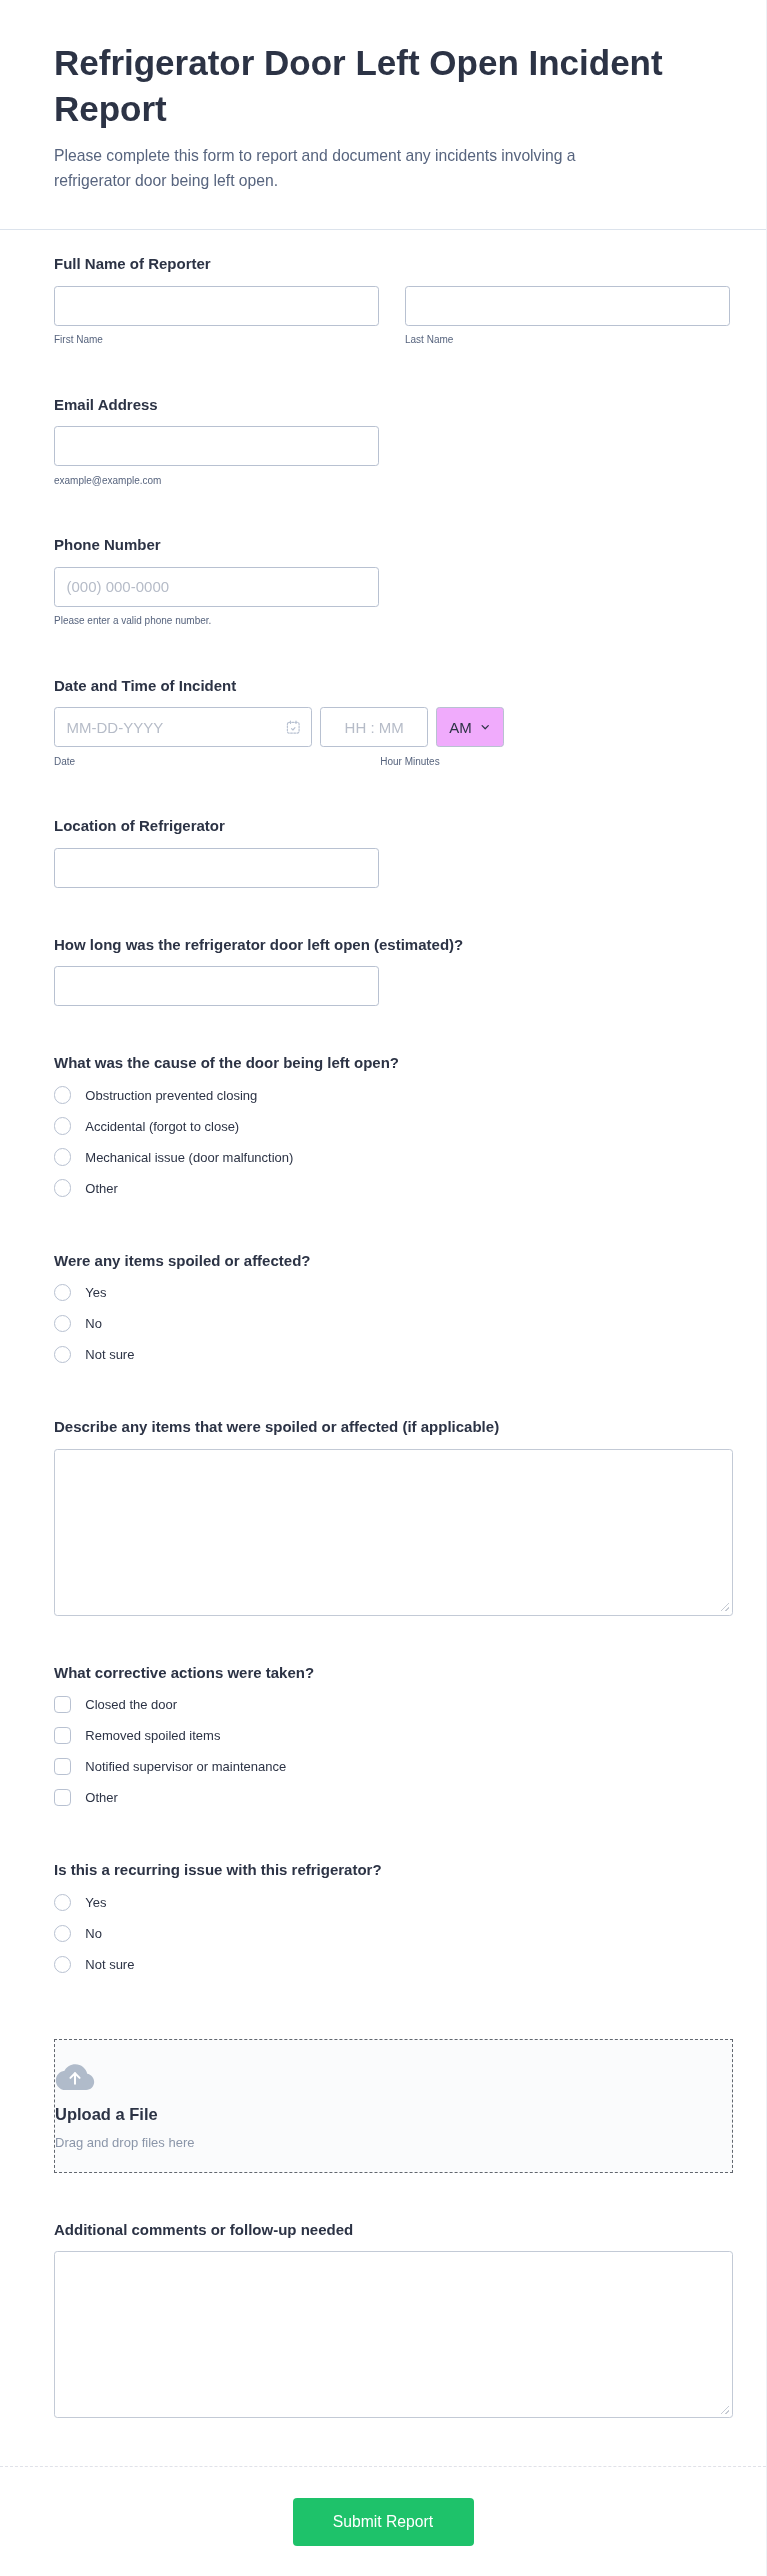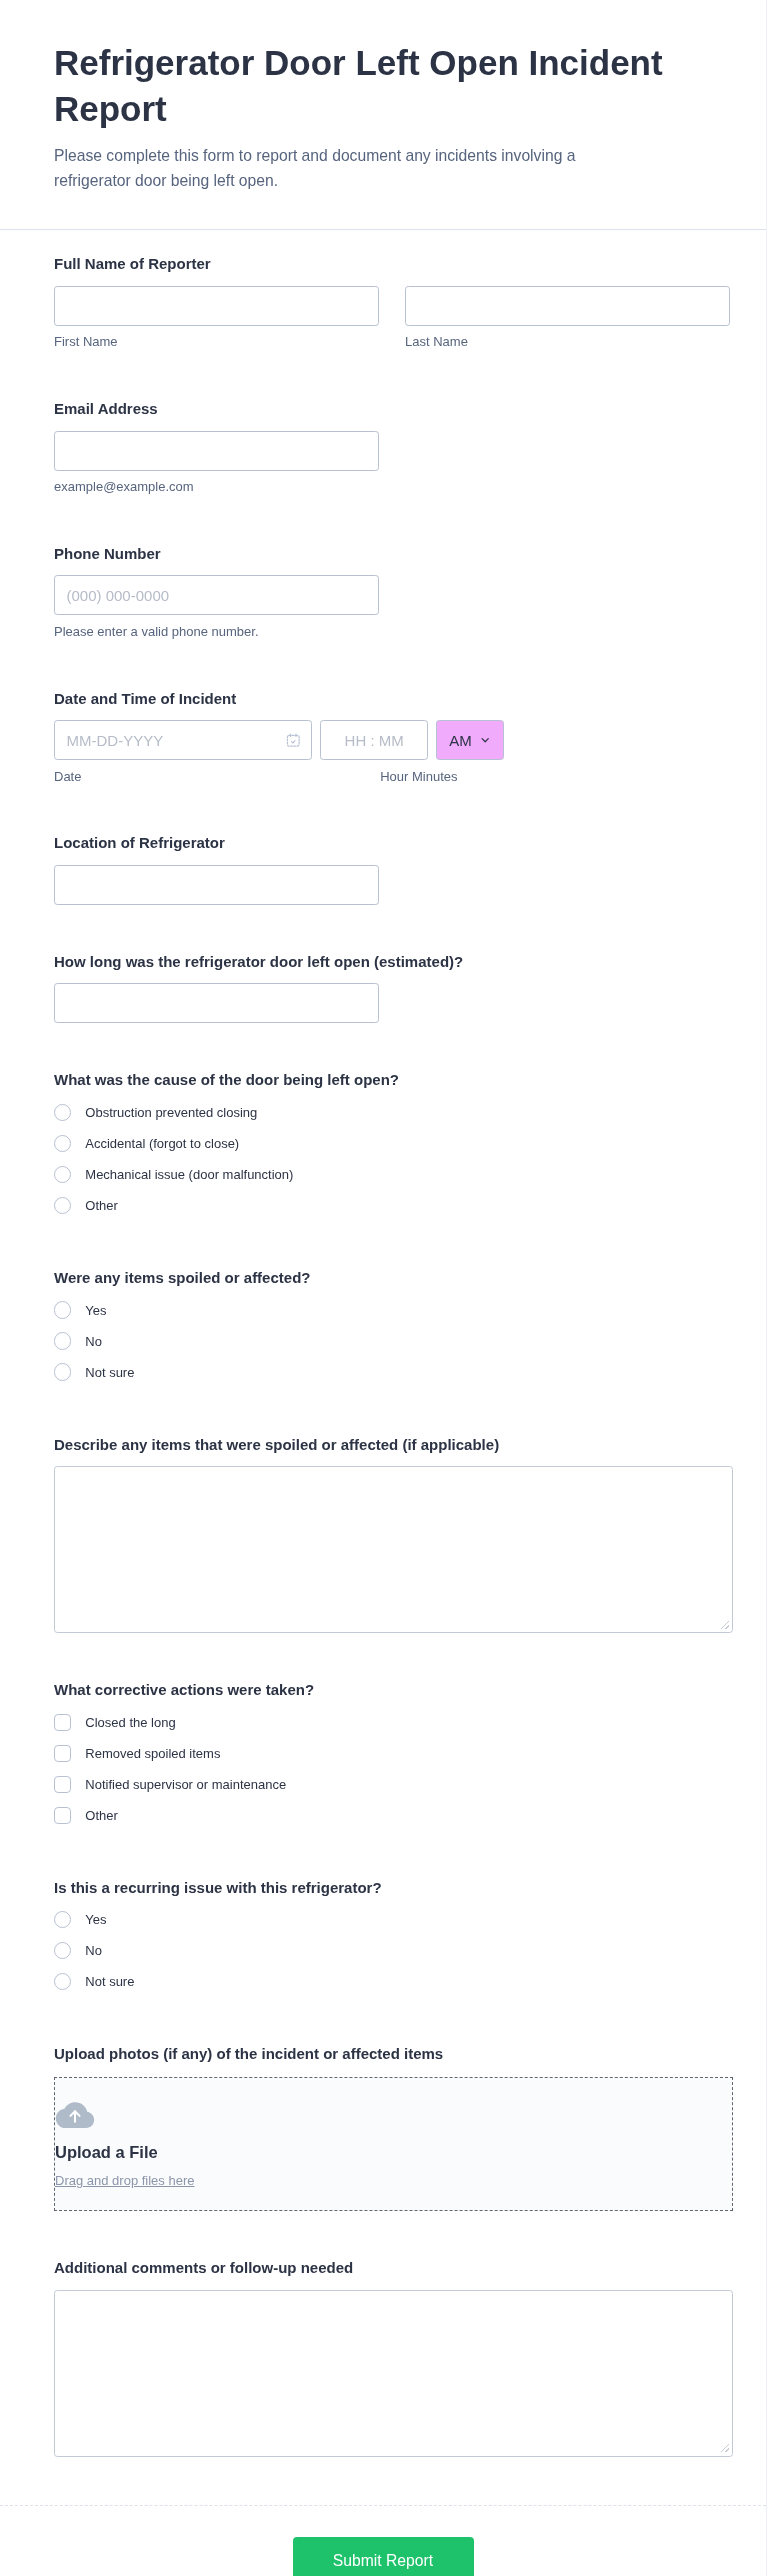--- a/index.html
+++ b/index.html
@@ -54,21 +54,21 @@
     font-family: inherit;
     font-size: 15px;
     color: #2c3345;
     padding: 0 11.5px;
     outline: none;
   }
   .text-input::placeholder { color: #b6bcc8; opacity: 1; }
 
   .sublabel-row { display: flex; gap: 26px; margin-top: 7.4px; }
   .sublabel {
-    font-size: 13px;
+    font-size: 10px;
     color: #57647e;
     line-height: 1.45;
   }
   .w394 { width: 325px; }
   .w386 { width: 318px; }
   .w114 { width: 94px; }
 
   
   .date-wrap { position: relative; width: 258px; }
   .date-wrap .text-input { width: 100%; padding-right: 36px; }
@@ -151,21 +151,20 @@
   .upload-title {
     margin-top: 13px;
     font-size: 16.5px;
     font-weight: 700;
     color: #2c3345;
   }
   .upload-hint {
     margin-top: 11px;
     font-size: 13px;
     color: #8b96a9;
-    text-decoration: underline;
   }
 
   
   .submit-bar {
     margin-top: 25px;
     border-top: 0.8px dashed #e0e2e9;
     padding: 31px 0 43px;
     display: flex;
     justify-content: center;
   }
@@ -307,21 +306,21 @@
   <div class="textarea">
     <div class="resize-handle"></div>
   </div>
 </div>
 
 <div class="question">
   <div class="q-label">What corrective actions were taken?</div>
   <div class="opts">
       <label class="opt">
         <span class="checkbox"></span>
-        <span class="opt-text">Closed the long</span>
+        <span class="opt-text">Closed the door</span>
       </label>
       <label class="opt">
         <span class="checkbox"></span>
         <span class="opt-text">Removed spoiled items</span>
       </label>
       <label class="opt">
         <span class="checkbox"></span>
         <span class="opt-text">Notified supervisor or maintenance</span>
       </label>
       <label class="opt">
@@ -343,21 +342,20 @@
         <span class="opt-text">No</span>
       </label>
       <label class="opt">
         <span class="radio"></span>
         <span class="opt-text">Not sure</span>
       </label>
     </div>
 </div>
 
 <div class="question">
-  <div class="q-label">Upload photos (if any) of the incident or affected items</div>
   <div class="upload-box">
     <svg width="40" height="30" viewBox="0 0 48 36">
       <path fill="#b0bbca" d="M38.7 14.1C37.3 7.5 31.4 2.6 24.4 2.6c-5.6 0-10.5 3.1-13 7.8C5.5 11.1 1 16.1 1 22.1 1 28.5 6.2 33.7 12.6 33.7h24.8c5.3 0 9.6-4.3 9.6-9.6 0-5.1-3.9-9.3-8.3-10z"></path>
       <g fill="none" stroke="#ffffff" stroke-width="2.4" stroke-linecap="round" stroke-linejoin="round">
         <line x1="24" y1="26" x2="24" y2="13.5"></line>
         <polyline points="18.5,19 24,13.5 29.5,19"></polyline>
       </g>
     </svg>
     <div class="upload-title">Upload a File</div>
     <div class="upload-hint">Drag and drop files here</div>

